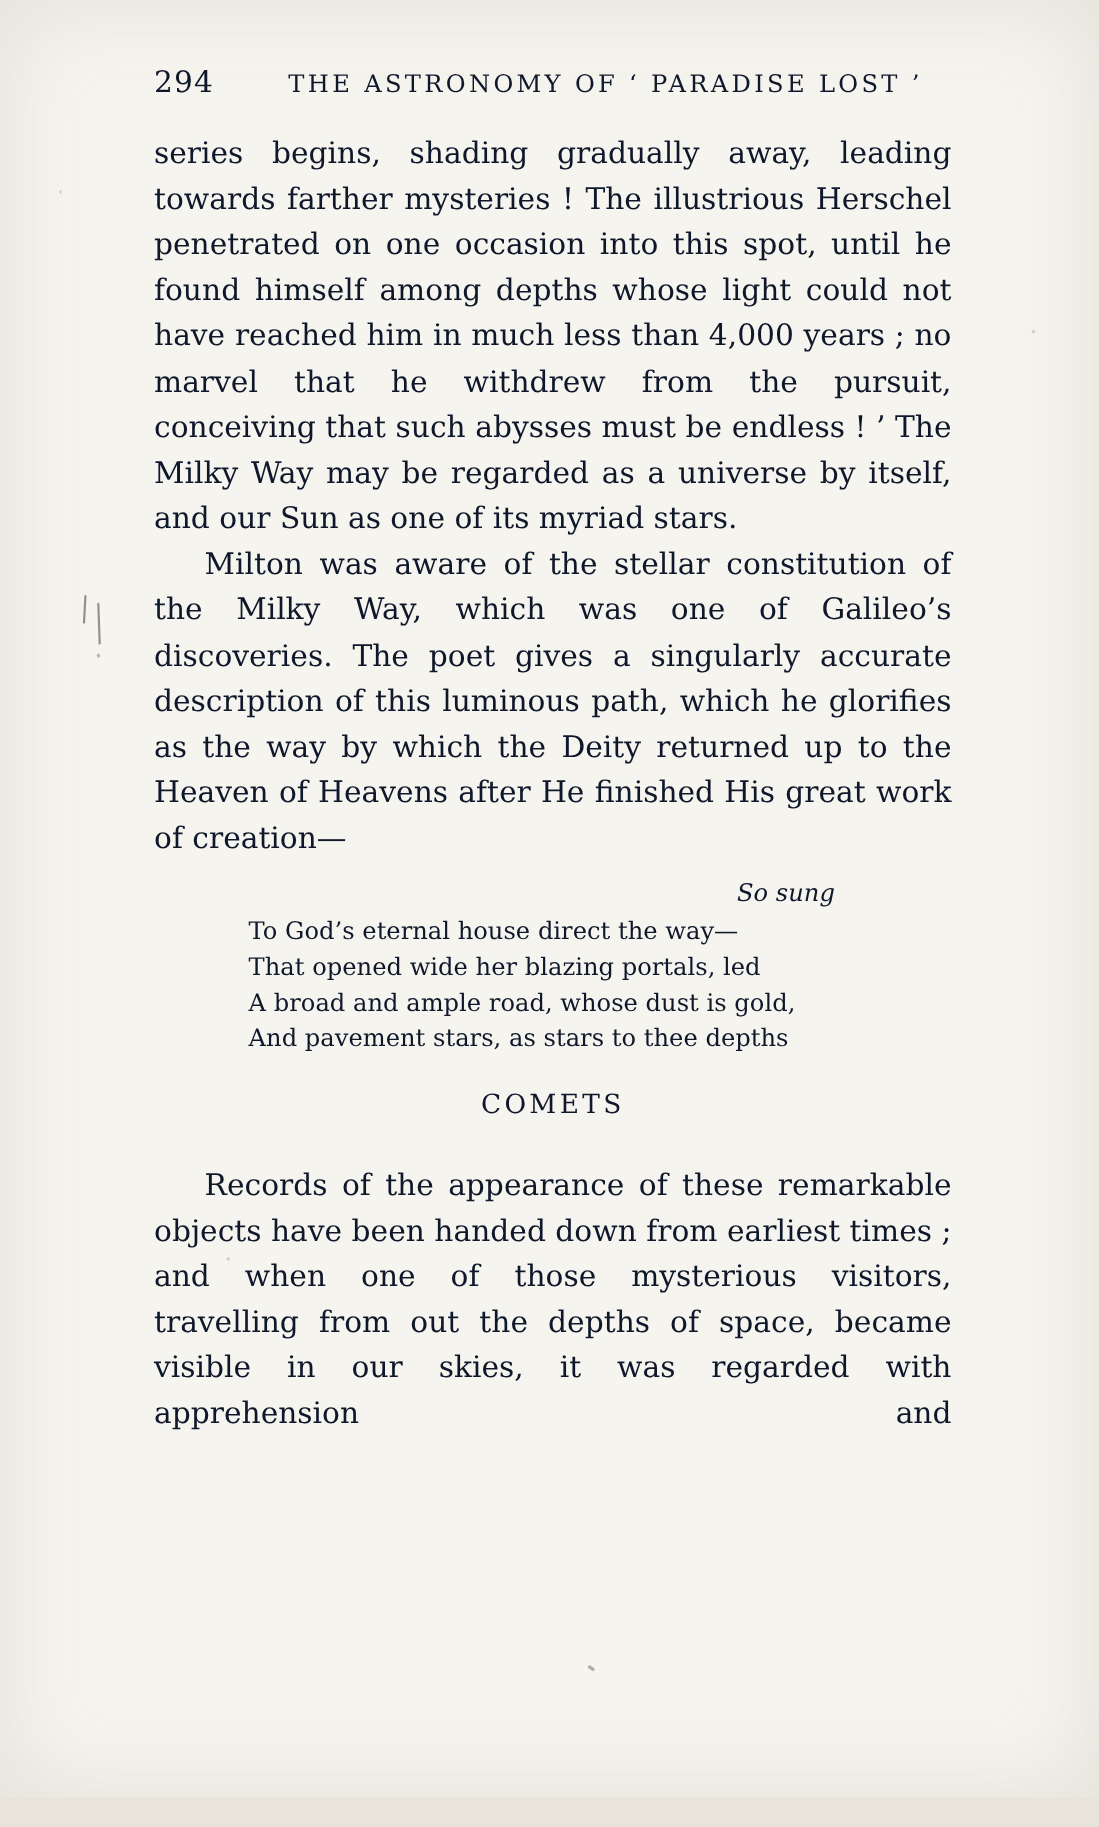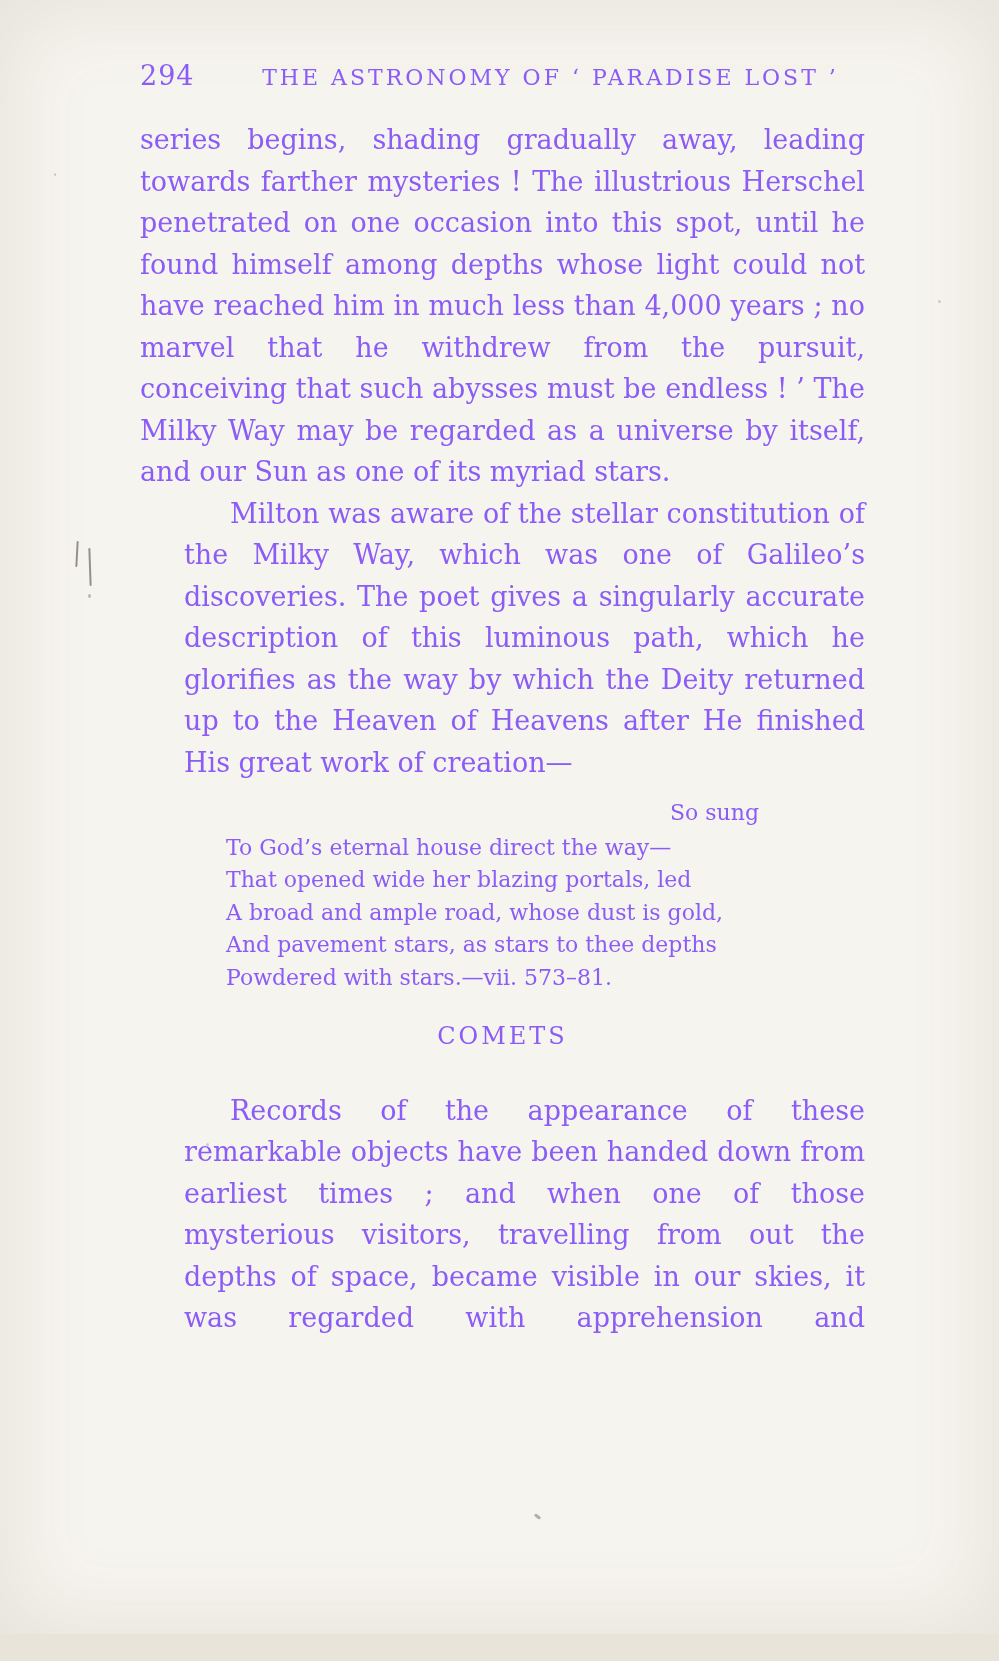--- a/index.html
+++ b/index.html
@@ -10,21 +10,21 @@
   .page {
     position: relative;
     width: 999px;
     height: 1634px;
     margin: 0 auto;
     background: #f6f4ee;
     box-shadow: inset 0 0 90px rgba(120, 108, 85, 0.14);
     box-sizing: border-box;
     padding: 60px 134px 0 140px;
     font-family: "DejaVu Serif", "Liberation Serif", serif;
-    color: #8b5cf6;
+    color: #0f172a;
     overflow: hidden;
   }
 
   
   .running-head {
     display: flex;
     align-items: baseline;
     margin-bottom: 28px;
   }
   .page-number {
@@ -44,35 +44,35 @@
   .body-text {
     font-size: 27px;
     line-height: 41.5px;
   }
   .para {
     margin: 0;
     text-align: justify;
   }
   .para.indent {
     text-indent: 46px;
-    margin-left: 44px;
   }
   .para.continues {
     text-align-last: justify;
   }
 
   
   .verse-block {
     margin: 14px 0 0 86px;
     font-size: 22px;
     line-height: 32.5px;
   }
   .verse-intro {
     margin-left: 444px;
     margin-bottom: 2px;
+    font-style: italic;
   }
   .verse-line {
     white-space: nowrap;
   }
 
   
   .section-heading {
     margin: 22px 0 32px 0;
     text-align: center;
     font-size: 24px;
@@ -109,21 +109,20 @@
     <p class="para">series begins, shading gradually away, leading towards farther mysteries !  The illustrious Herschel penetrated on one occasion into this spot, until he found himself among depths whose light could not have reached him in much less than 4,000 years ; no marvel that he withdrew from the pursuit, conceiving that such abysses must be endless ! ’  The Milky Way may be regarded as a universe by itself, and our Sun as one of its myriad stars.</p>
 
     <p class="para indent">Milton was aware of the stellar constitution of the Milky Way, which was one of Galileo’s discoveries.  The poet gives a singularly accurate description of this luminous path, which he glorifies as the way by which the Deity returned up to the Heaven of Heavens after He finished His great work of creation—</p>
 
     <div class="verse-block">
       <div class="verse-intro">So sung</div>
       <div class="verse-line">To God’s eternal house direct the way—</div>
       <div class="verse-line">That opened wide her blazing portals, led</div>
       <div class="verse-line">A broad and ample road, whose dust is gold,</div>
       <div class="verse-line">And pavement stars, as stars to thee depths</div>
-      <div class="verse-line">Powdered with stars.—vii. 573–81.</div>
     </div>
 
     <h2 class="section-heading">COMETS</h2>
 
     <p class="para indent continues">Records of the appearance of these remarkable objects have been handed down from earliest times ; and when one of those mysterious visitors, travelling from out the depths of space, became visible in our skies, it was regarded with apprehension and</p>
 
   </div>
 
   <div class="artifact stroke-1"></div>
   <div class="artifact stroke-2"></div>

